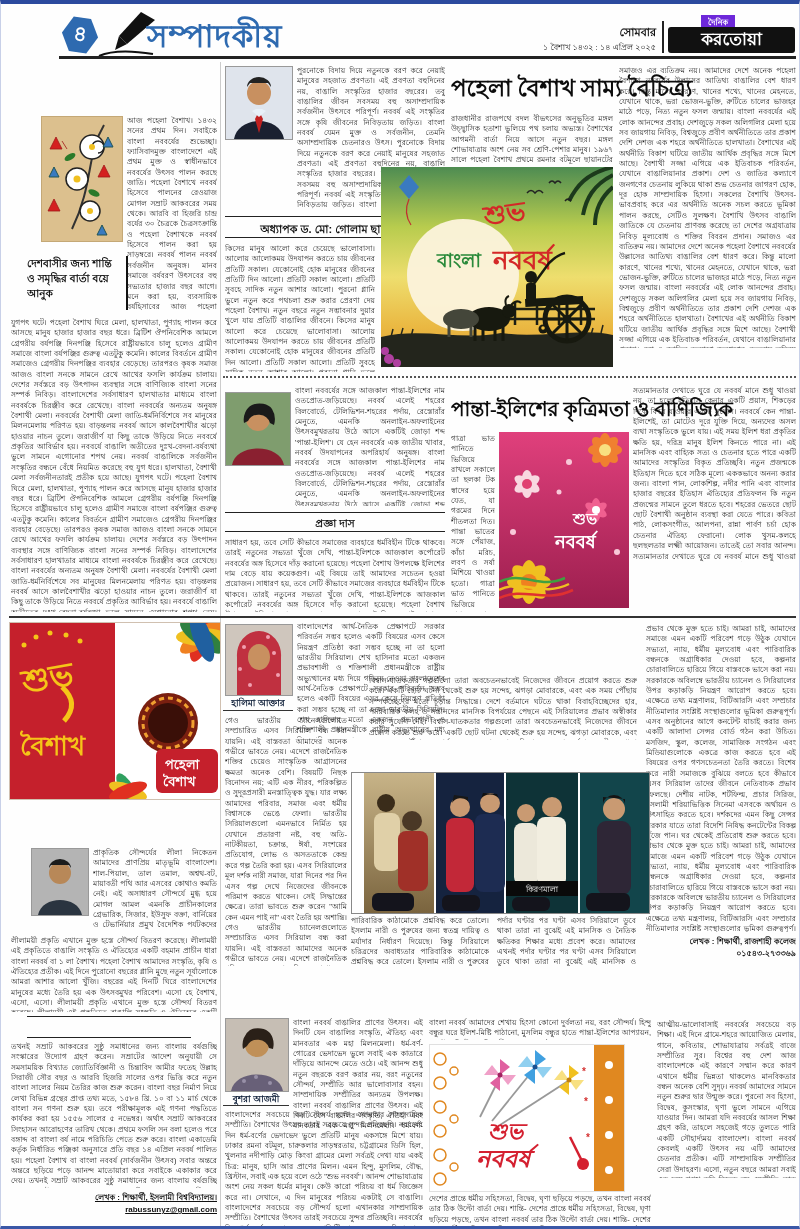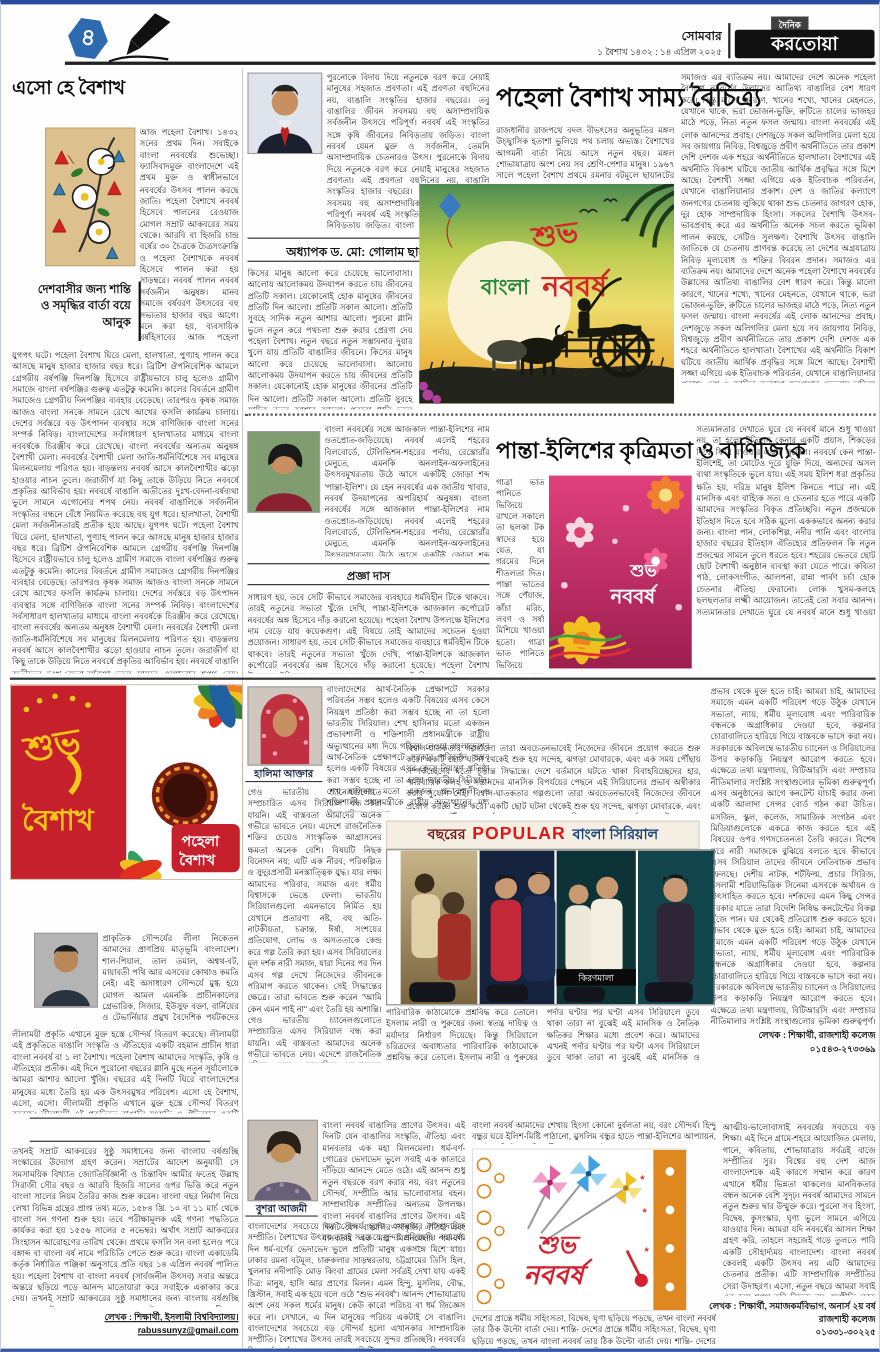--- a/index.html
+++ b/index.html
@@ -10,35 +10,35 @@
   .abs{position:absolute;}
   
   .bt{position:absolute;font-size:7.5px;line-height:1.38;text-align:justify;color:#1b1b1b;overflow:hidden;}
   
   .hl{position:absolute;font-weight:bold;color:#0c0c0c;font-family:"Liberation Serif",serif;overflow:hidden;}
   .abox{position:absolute;border-top:1.6px solid #222;border-bottom:1.6px solid #222;text-align:center;
         font-weight:bold;font-size:11px;padding-top:4px;color:#111;box-sizing:border-box;overflow:hidden;}
   .byline{position:absolute;font-size:8px;font-weight:bold;text-align:right;white-space:pre-line;color:#111;line-height:1.5;overflow:hidden;}
   .photo{position:absolute;border:1px solid #999;overflow:hidden;}
   .pname{position:absolute;font-weight:bold;font-size:9px;text-align:center;color:#10203a;border-bottom:1.4px solid #333;overflow:hidden;}
-  .quote{position:absolute;font-weight:bold;font-size:10.5px;line-height:1.45;text-align:right;color:#111;
+  .quote{position:absolute;font-weight:bold;font-size:10.5px;line-height:1.45;text-align:left;color:#111;
          border-right:2.5px solid #111;padding-right:7px;overflow:hidden;}
   .dotted{position:absolute;border-top:2px dotted #555;}
   .rule{position:absolute;background:#222;}
   .vsep{position:absolute;background:#ccc;width:1px;}
   
   .hex{position:absolute;left:60px;top:12px;width:38px;height:38px;background:#2e6ab0;
        clip-path:polygon(27% 4%,73% 4%,98% 50%,73% 96%,27% 96%,2% 50%);
        display:flex;align-items:center;justify-content:center;color:#fff;font-weight:bold;font-size:21px;transform:rotate(8deg);}
   .sectitle{position:absolute;left:146px;top:8px;font-size:31px;font-weight:bold;color:#2e6ab0;
             font-family:"Liberation Serif",serif;letter-spacing:1px;}
   .weekday{position:absolute;left:575px;top:20px;width:80px;text-align:right;font-weight:bold;font-size:11px;color:#111;}
   .dateline{position:absolute;left:535px;top:37px;width:120px;text-align:right;font-size:8px;color:#222;}
   .hdrdiv{position:absolute;left:661px;top:17px;height:32px;width:0;border-left:2px solid #222;}
-  .logotag{position:absolute;left:700px;top:11px;background:#404040;color:#fff;font-size:8px;font-weight:bold;padding:1px 7px;}
+  .logotag{position:absolute;left:700px;top:11px;background:#6d28d9;color:#fff;font-size:8px;font-weight:bold;padding:1px 7px;}
   .logobox{position:absolute;left:667px;top:23px;width:127px;height:26px;background:#111;color:#fff;font-weight:bold;
            font-size:17px;display:flex;align-items:center;justify-content:center;border-radius:3px;
            font-family:"Liberation Serif",serif;}
   .stripbar{position:absolute;left:350px;top:742px;width:285px;height:26px;background:#f4efe2;display:flex;
             align-items:center;justify-content:center;gap:6px;overflow:hidden;border:1px solid #d8d2c0;box-sizing:border-box;}
   .stripbar .pre{color:#7a1a1a;font-weight:bold;font-size:13px;}
   .stripbar .brand{color:#e31616;font-weight:bold;font-size:16px;letter-spacing:1px;}
   .stripbar .post{color:#16417a;font-weight:bold;font-size:13px;}
 </style>
 </head>
@@ -47,29 +47,29 @@
 <div class="page">
 
   <div class="hex">
     <span>৪</span>
   </div>
   <svg class="abs" style="left:96px;top:6px;" width="60" height="48" viewBox="0 0 60 48">
     <polygon points="44,2 58,10 30,34 22,26" fill="#111"></polygon>
     <polygon points="22,26 30,34 18,40" fill="#111"></polygon>
     <path d="M2,46 Q20,38 56,44" stroke="#111" stroke-width="2" fill="none"></path>
   </svg>
+  <div class="sectitle">সম্পাদকীয়</div>
   <div class="weekday">সোমবার</div>
   <div class="dateline">১ বৈশাখ ১৪৩২ : ১৪ এপ্রিল ২০২৫</div>
   <div class="hdrdiv"></div>
   <div class="logotag">দৈনিক</div>
   <div class="logobox">করতোয়া</div>
   <div class="rule" style="left:58px;top:52px;width:737px;height:3px;"></div>
   <div class="vsep" style="left:219px;top:58px;height:1164px;"></div>
 
-  <div class="hl" style="left:10px;top:62px;width:206px;height:24px;font-size:17px;">এসো হে বৈশাখ</div>
   <div class="photo" style="left:40px;top:112px;width:80px;height:124px;background:#dcc08e;border:1px solid #c4a876;">
     <svg width="80" height="124" viewBox="0 0 80 124">
       <path d="M62,8 C44,38 52,66 30,112" stroke="#333" stroke-width="2" fill="none"></path>
       <circle cx="50" cy="30" r="12" fill="#fff" stroke="#222" stroke-width="1.5"></circle>
       <path d="M50,30 a6,6 0 1,1 6,6" stroke="#222" stroke-width="1.5" fill="none"></path>
       <circle cx="50" cy="30" r="3" fill="#f0c020"></circle>
       <circle cx="35" cy="62" r="11" fill="#fff" stroke="#222" stroke-width="1.5"></circle>
       <circle cx="35" cy="62" r="3.5" fill="#f0c020"></circle>
       <circle cx="48" cy="94" r="10" fill="#fff" stroke="#222" stroke-width="1.5"></circle>
       <circle cx="48" cy="94" r="3" fill="#f0c020"></circle>
@@ -289,25 +289,20 @@
         </g>
       <ellipse cx="33" cy="32" rx="11" ry="13" fill="#c89060"></ellipse>
     </svg>
   </div>
   <div class="pname" style="left:222px;top:692px;width:70px;height:14px;">হালিমা আক্তার হানি</div>
   <div class="bt fill" style="left:296px;top:618px;width:148px;height:116px;">বাংলাদেশের আর্থ-নৈতিক প্রেক্ষাপটে সরকার পরিবর্তন সম্ভব হলেও একটি বিষয়ের এসব কেসে নিয়ন্ত্রণ প্রতিষ্ঠা করা সম্ভব হচ্ছে না তা হলো ভারতীয় সিরিয়াল। শেখ হাসিনার মতো একজন প্রভাবশালী ও শক্তিশালী প্রধানমন্ত্রীকে রাষ্ট্রীয় অভ্যুত্থানের মধ্য দিয়ে গড়িয়ে নেওয়া বাংলাদেশের আর্থ-নৈতিক প্রেক্ষাপটে সরকার পরিবর্তন সম্ভব হলেও একটি বিষয়ের এসব কেসে নিয়ন্ত্রণ প্রতিষ্ঠা করা সম্ভব হচ্ছে না তা হলো ভারতীয় সিরিয়াল। শেখ হাসিনার মতো একজন প্রভাবশালী ও শক্তিশালী প্রধানমন্ত্রীকে রাষ্ট্রীয় অভ্যুত্থানের মধ্য দিয়ে গড়িয়ে নেওয়া</div>
   <div class="bt fill" style="left:368px;top:672px;width:268px;height:64px;">বিশ্বাস-ঘাতকতার গল্পগুলো তারা অবচেতনভাবেই নিজেদের জীবনে প্রয়োগ করতে শুরু করে। একটি ছোট ঘটনা থেকেই শুরু হয় সন্দেহ, ঝগড়া মোবারকে, এবং এক সময় পৌঁছায় সম্পর্কচ্ছেদের মতো চূড়ান্ত সিদ্ধান্তে। দেশে বর্তমানে ঘটতে থাকা বিবাহবিচ্ছেদের হার, পারিবারিক কলহ ও সন্তানদের মানসিক বিপর্যয়ের পেছনে এই সিরিয়ালের প্রভাব অস্বীকার করার সুযোগ নেই। বিশ্বাস-ঘাতকতার গল্পগুলো তারা অবচেতনভাবেই নিজেদের জীবনে প্রয়োগ করতে শুরু করে। একটি ছোট ঘটনা থেকেই শুরু হয় সন্দেহ, ঝগড়া মোবারকে, এবং এক সময় পৌঁছায় সম্পর্কচ্ছেদের মতো চূড়ান্ত সিদ্ধান্তে। দেশে বর্তমানে ঘটতে থাকা বিবাহবিচ্ছেদের হার, পারিবারিক কলহ ও সন্তানদের মানসিক বিপর্যয়ের পেছনে এই সিরিয়ালের প্রভাব অস্বীকার করার সুযোগ নেই।</div>
   <div class="bt fill" style="left:224px;top:712px;width:122px;height:250px;">গেও ভারতীয় চ্যানেলগুলোতে সম্প্রচারিত এসব সিরিয়াল বন্ধ করা যায়নি। এই বাস্তবতা আমাদের অনেক গভীরে ভাবতে নেয়। এদেশে রাজনৈতিক শক্তির চেয়েও সাংস্কৃতিক আগ্রাসনের ক্ষমতা অনেক বেশি। বিষয়টি নিছক বিনোদন নয়; এটি এক নীরব, পরিকল্পিত ও সুদূরপ্রসারী মনস্তাত্ত্বিক যুদ্ধ। যার লক্ষ্য আমাদের পরিবার, সমাজ এবং ধর্মীয় বিশ্বাসকে ভেঙে ফেলা। ভারতীয় সিরিয়ালগুলো এমনভাবে নির্মিত হয় যেখানে প্রতারণা নষ্ট, বহু অতি-নাটকীয়তা, চক্রান্ত, ঈর্ষা, সংশয়ের প্রতিযোগ, লোভ ও অসততাকে কেন্দ্র করে গল্প তৈরি করা হয়। এসব সিরিয়ালের মূল দর্শক নারী সমাজ, যারা দিনের পর দিন এসব গল্প দেখে নিজেদের জীবনকে পরিমাপ করতে থাকেন। সেই সিদ্ধান্তের ক্ষেত্রে। তারা ভাবতে শুরু করেন "আমি কেন এমন পাই না" এবং তৈরি হয় অশান্তি। গেও ভারতীয় চ্যানেলগুলোতে সম্প্রচারিত এসব সিরিয়াল বন্ধ করা যায়নি। এই বাস্তবতা আমাদের অনেক গভীরে ভাবতে নেয়। এদেশে রাজনৈতিক শক্তির চেয়েও সাংস্কৃতিক আগ্রাসনের ক্ষমতা অনেক বেশি। বিষয়টি নিছক বিনোদন নয়; এটি এক নীরব, পরিকল্পিত ও সুদূরপ্রসারী মনস্তাত্ত্বিক যুদ্ধ। যার লক্ষ্য আমাদের পরিবার, সমাজ এবং ধর্মীয় বিশ্বাসকে ভেঙে ফেলা। ভারতীয় সিরিয়ালগুলো এমনভাবে নির্মিত হয় যেখানে প্রতারণা নষ্ট, বহু অতি-নাটকীয়তা, চক্রান্ত, ঈর্ষা, সংশয়ের প্রতিযোগ, লোভ ও অসততাকে কেন্দ্র করে গল্প তৈরি করা হয়। এসব সিরিয়ালের মূল দর্শক নারী সমাজ, যারা দিনের পর দিন এসব গল্প দেখে নিজেদের জীবনকে পরিমাপ করতে থাকেন। সেই সিদ্ধান্তের ক্ষেত্রে। তারা ভাবতে শুরু করেন "আমি কেন এমন পাই না" এবং তৈরি হয় অশান্তি।</div>
   <div class="bt fill" style="left:645px;top:620px;width:150px;height:308px;">প্রভাব থেকে মুক্ত হতে চাই। আমরা চাই, আমাদের সমাজে এমন একটি পরিবেশ গড়ে উঠুক যেখানে সভ্যতা, ন্যায়, ধর্মীয় মূল্যবোধ এবং পারিবারিক বন্ধনকে অগ্রাধিকার দেওয়া হবে, কল্পনার চোরাবালিতে হারিয়ে গিয়ে বাস্তবকে ভাসে করা নয়। সরকারকে অবিলম্বে ভারতীয় চ্যানেল ও সিরিয়ালের উপর কড়াকড়ি নিয়ন্ত্রণ আরোপ করতে হবে। এক্ষেত্রে তথ্য মন্ত্রণালয়, বিটিআরসি এবং সম্প্রচার নীতিমালার সংশ্লিষ্ট সংস্থাগুলোর ভূমিকা গুরুত্বপূর্ণ। এসব অনুষ্ঠানের আগে কনটেন্ট যাচাই করার জন্য একটি আলাদা সেন্সর বোর্ড গঠন করা উচিত। মসজিদ, স্কুল, কলেজ, সামাজিক সংগঠন এবং মিডিয়াগুলোকে একত্রে কাজ করতে হবে এই বিষয়ের ওপর গণসচেতনতা তৈরি করতে। বিশেষ করে নারী সমাজকে বুঝিয়ে বলতে হবে কীভাবে এসব সিরিয়াল তাদের জীবনে নেতিবাচক প্রভাব ফেলছে। দেশীয় নাটক, শর্টফিল্ম, প্রচার সিরিজ, ইসলামী শরিয়াভিত্তিক সিনেমা  এসবকে অর্থায়ন ও উৎসাহিত করতে হবে। দর্শকদের এমন কিছু সেন্সর সরকার যাতে তারা বিদেশি নিষিদ্ধ কনটেন্টের বিকল্প খুঁজে পান। ঘর থেকেই প্রতিরোধ শুরু করতে হবে। প্রভাব থেকে মুক্ত হতে চাই। আমরা চাই, আমাদের সমাজে এমন একটি পরিবেশ গড়ে উঠুক যেখানে সভ্যতা, ন্যায়, ধর্মীয় মূল্যবোধ এবং পারিবারিক বন্ধনকে অগ্রাধিকার দেওয়া হবে, কল্পনার চোরাবালিতে হারিয়ে গিয়ে বাস্তবকে ভাসে করা নয়। সরকারকে অবিলম্বে ভারতীয় চ্যানেল ও সিরিয়ালের উপর কড়াকড়ি নিয়ন্ত্রণ আরোপ করতে হবে। এক্ষেত্রে তথ্য মন্ত্রণালয়, বিটিআরসি এবং সম্প্রচার নীতিমালার সংশ্লিষ্ট সংস্থাগুলোর ভূমিকা গুরুত্বপূর্ণ। এসব অনুষ্ঠানের আগে কনটেন্ট যাচাই করার জন্য একটি আলাদা সেন্সর বোর্ড গঠন করা উচিত। মসজিদ, স্কুল, কলেজ, সামাজিক সংগঠন এবং মিডিয়াগুলোকে একত্রে কাজ করতে হবে এই বিষয়ের ওপর গণসচেতনতা তৈরি করতে। বিশেষ করে নারী সমাজকে বুঝিয়ে বলতে হবে কীভাবে এসব সিরিয়াল তাদের জীবনে নেতিবাচক প্রভাব ফেলছে। দেশীয় নাটক, শর্টফিল্ম, প্রচার সিরিজ, ইসলামী শরিয়াভিত্তিক সিনেমা  এসবকে অর্থায়ন ও উৎসাহিত করতে হবে। দর্শকদের এমন কিছু সেন্সর সরকার যাতে তারা বিদেশি নিষিদ্ধ কনটেন্টের বিকল্প খুঁজে পান। ঘর থেকেই প্রতিরোধ শুরু করতে হবে।</div>
 
-  <div class="stripbar">
-    <span class="pre">বছরের</span>
-    <span class="brand">POPULAR</span>
-    <span class="post">বাংলা সিরিয়াল</span>
-  </div>
   <div class="abs" style="left:350px;top:768px;width:285px;height:140px;overflow:hidden;border:1px solid #888;padding-left:12px;">
     <svg width="285" height="140" viewBox="0 0 285 140">
       <defs>
           <linearGradient id="p1" x1="0" y1="0" x2="0" y2="1">
             <stop offset="0" stop-color="#c8b488"></stop>
             <stop offset="1" stop-color="#7a643e"></stop>
           </linearGradient>
         </defs>
       <rect x="0" width="70" height="140" fill="url(#p1)"></rect>
       <circle cx="22" cy="30" r="9" fill="#3a2c1a"></circle>
@@ -417,17 +412,14 @@
         </g>
       <g fill="#d43030" font-size="10" font-weight="bold">
           <text x="154" y="60">*</text>
           <text x="156" y="96">*</text>
           <text x="152" y="30">*</text>
         </g>
     </svg>
   </div>
   <div class="bt fill" style="left:428px;top:1190px;width:222px;height:32px;">দেশের প্রান্তে ধর্মীয় সহিংসতা, বিদ্বেষ, ঘৃণা ছড়িয়ে পড়ছে, তখন বাংলা নববর্ষ তার ঠিক উল্টো বার্তা দেয়। শান্তি- দেশের প্রান্তে ধর্মীয় সহিংসতা, বিদ্বেষ, ঘৃণা ছড়িয়ে পড়ছে, তখন বাংলা নববর্ষ তার ঠিক উল্টো বার্তা দেয়। শান্তি- দেশের প্রান্তে ধর্মীয় সহিংসতা, বিদ্বেষ, ঘৃণা ছড়িয়ে পড়ছে, তখন বাংলা নববর্ষ তার ঠিক উল্টো বার্তা দেয়। শান্তি-</div>
   <div class="bt fill" style="left:656px;top:1016px;width:139px;height:158px;">আত্মীয়-ভালোবাসাই নববর্ষের সবচেয়ে বড় শিক্ষা। এই দিনে গ্রামে-শহরে আয়োজিত মেলায়, গানে, কবিতায়, শোভাযাত্রায় সর্বত্রই বাজে সম্প্রীতির সুর। বিশ্বের বহু দেশ আজ বাংলাদেশকে এই কারণে সম্মান করে কারণ এখানে ধর্মীয় ভিন্নতা থাকলেও মানবিকতার বন্ধন অনেক বেশি সুদৃঢ়। নববর্ষ আমাদের সামনে নতুন শুরুর দ্বার উন্মুক্ত করে। পুরনো সব হিংসা, বিদ্বেষ, কুসংস্কার, ঘৃণা ভুলে সামনে এগিয়ে যাওয়ার দিন। আমরা যদি নববর্ষের আসল শিক্ষা গ্রহণ করি, তাহলে সহজেই গড়ে তুলতে পারি একটি সৌহার্দ্যময় বাংলাদেশ। বাংলা নববর্ষ কেবলই একটি উৎসব নয়  এটি আমাদের চেতনার প্রতীক। এটি সাম্প্রদায়িক সম্প্রীতির সেরা উদাহরণ। এসো, নতুন বছরে আমরা সবাই এক হয়ে শপথ করি  বিভেদ নয়, সম্প্রীতি হোক আমাদের শক্তি। "শুভ নববর্ষ, সাম্প্রদায়িক সম্প্রীতির সেরা উৎসব।"</div>
-  <div class="byline" style="left:630px;top:1178px;width:165px;height:46px;">লেখক : শিক্ষার্থী, সমাজকর্মবিভাগ, অনার্স ২য় বর্ষ
-রাজশাহী কলেজ
-০১৩৩১-৩০২২৫</div>
 
 </div>
 
 </body></html>

